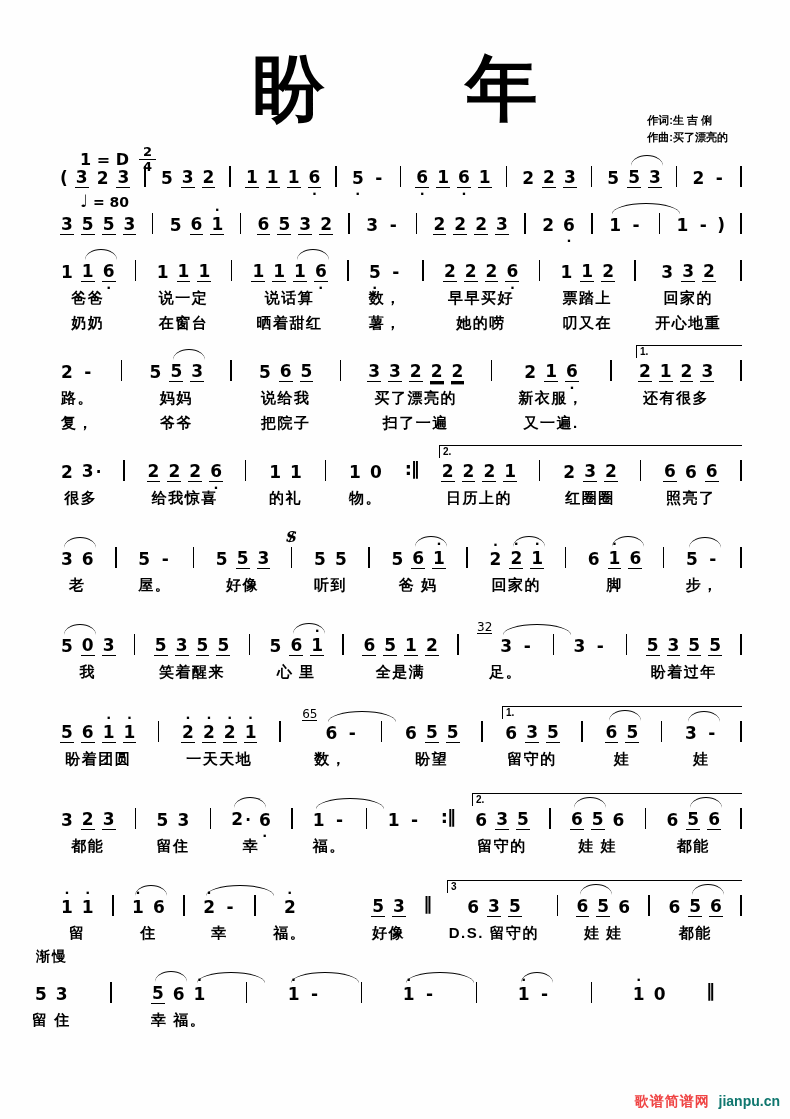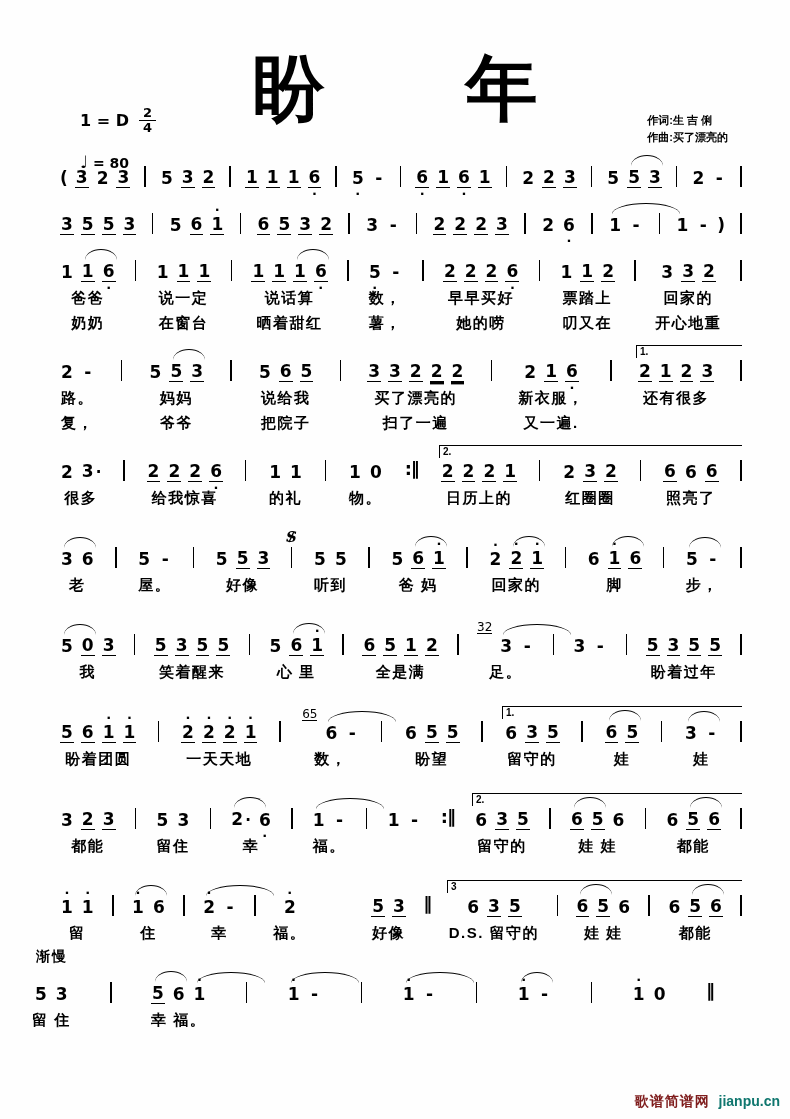--- a/index.html
+++ b/index.html
@@ -9,21 +9,21 @@
     font-family:"Liberation Sans","DejaVu Sans",sans-serif;
   }
   .title{
     position:absolute;top:41px;left:0;width:100%;text-align:center;
     font-family:"DejaVu Serif","Liberation Serif",serif;
     font-size:72px;font-weight:900;letter-spacing:58px;text-indent:58px;
     white-space:nowrap;
   }
   .keysig{position:absolute;left:80px;top:106px;font-size:16px;font-weight:bold;
     font-family:"DejaVu Sans",sans-serif;}
-  .keysig .row1{display:flex;align-items:center;gap:10px;}
+  .keysig .row1{display:flex;align-items:center;gap:10px;margin-top:39px;}
   .frac{display:inline-flex;flex-direction:column;text-align:center;font-size:13px;line-height:1.1;}
   .frac .num{border-bottom:1.4px solid #000;padding:0 4px;}
   .frac .den{padding:0 4px;}
   .keysig .row2{margin-top:16px;font-size:14px;}
   .keysig .qn{font-size:17px;}
   .credits{position:absolute;right:62px;top:112px;font-size:11px;font-weight:bold;line-height:1.55;}
   .credits div{white-space:nowrap;}
 
   .score{position:absolute;top:150px;left:0;width:790px;}
   .system{position:relative;display:flex;justify-content:space-between;align-items:flex-start;
@@ -57,21 +57,21 @@
     border-bottom:1.2px solid #000;align-self:flex-start;}
   .lyr{margin-top:7px;height:18px;font-size:15px;font-weight:bold;letter-spacing:1.5px;
     white-space:nowrap;text-align:center;}
   .volta{position:absolute;border-top:1.4px solid #000;border-left:1.4px solid #000;
     height:12px;font-size:10px;font-weight:bold;line-height:11px;padding-left:3px;z-index:2;}
   .segno{position:absolute;top:-17px;left:-5px;width:12px;height:15px;
     font-family:"DejaVu Serif",serif;font-weight:bold;font-style:italic;font-size:15px;line-height:15px;}
   .segno .sl{position:absolute;left:3px;top:-1px;font-style:normal;font-size:13px;transform:rotate(8deg);}
   .mark{position:absolute;top:-18px;left:4px;font-size:14px;font-weight:bold;letter-spacing:2px;}
   .wm{position:absolute;right:10px;bottom:8px;font-size:14px;font-weight:bold;letter-spacing:1px;}
-  .wm .site{color:#7f1d1d;margin-top:8px;}
+  .wm .site{color:#ef4444;margin-top:8px;}
   .wm .dom{color:#0f766e;margin-left:4px;letter-spacing:0;}
 </style>
 </head>
 <body>
 
 <div class="title">盼 年</div>
 
 <div class="keysig">
   <div class="row1">
     <span>1 = D</span>

